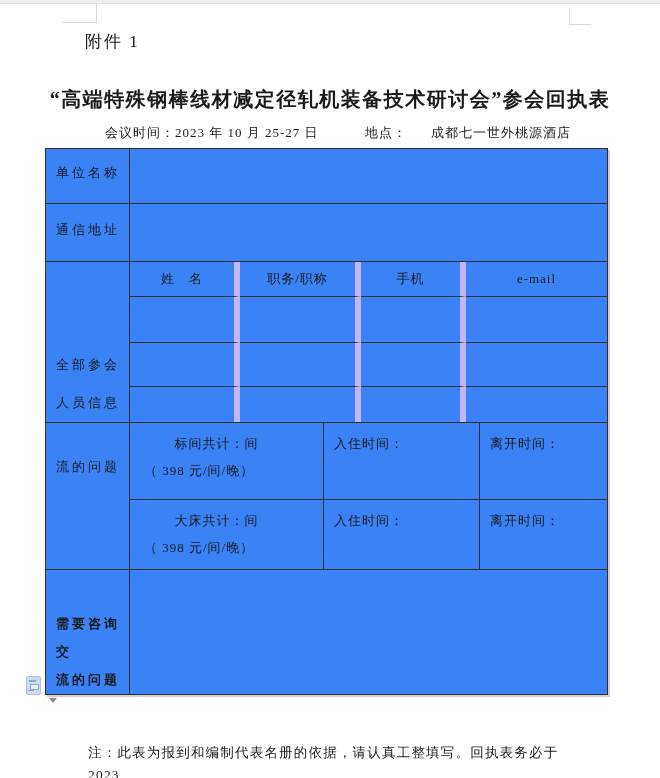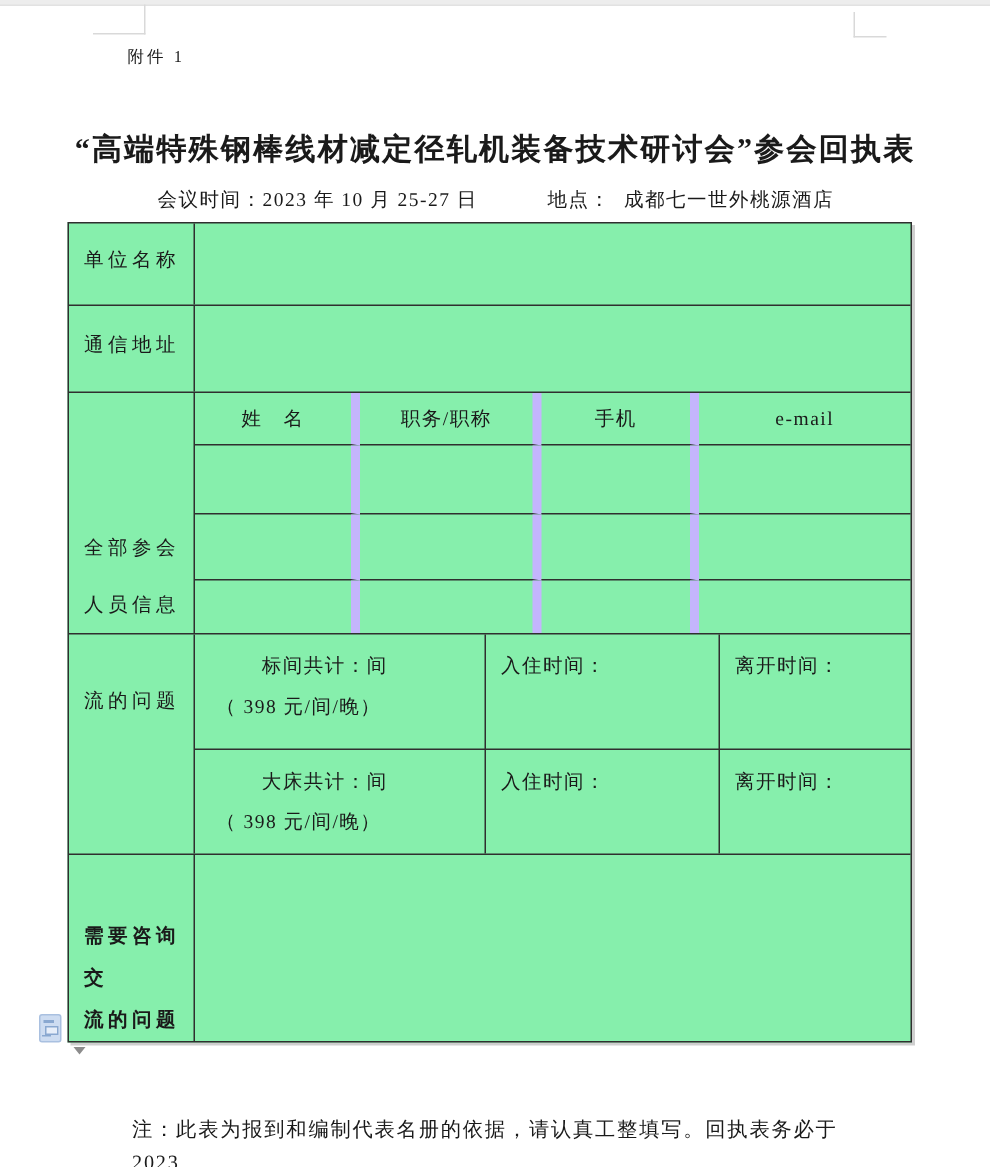--- a/index.html
+++ b/index.html
@@ -19,40 +19,40 @@
   .corner.tl{
     left:62px;top:3px;width:34px;height:19px;
     border-right:1px solid #d9d9d9;border-bottom:1px solid #d9d9d9;
   }
   .corner.tr{
     left:569px;top:8px;width:21px;height:16px;
     border-left:1px solid #d9d9d9;border-bottom:1px solid #d9d9d9;
   }
   .attachment{
     position:absolute;left:85px;top:30px;
-    font-size:11px;letter-spacing:2px;
+    font-size:17px;letter-spacing:2px;
   }
   .title{
     position:absolute;left:0;top:86px;width:660px;
     text-align:center;font-size:20px;font-weight:bold;letter-spacing:1.5px;
   }
   .meta{position:absolute;left:0;top:124px;width:660px;height:18px;font-size:13px;letter-spacing:1px;white-space:pre-wrap;}
   .meta-time{position:absolute;left:105px;top:0;}
   .meta-loc{position:absolute;left:365px;top:0;}
-  .meta-loc .v{margin-left:9px;}
+  .meta-loc .v{margin-left:24px;}
 
   
   .form-table{
     position:absolute;left:45px;top:148px;width:563px;height:547px;
     border:1px solid #2f2f2f;
     box-shadow:2px 2px 0 #cfcfcf;
     box-sizing:border-box;
     display:flex;flex-direction:column;
     font-size:13px;
-    background:#86efac;
+    background:#3b82f6;
   }
   .form-table *{box-sizing:border-box;}
   .ft-row{display:flex;border-bottom:1px solid #2f2f2f;}
   .ft-row.last{border-bottom:none;flex:1;font-weight:bold;}
   .label-cell{
     width:84px;flex:0 0 84px;
     border-right:1px solid #2f2f2f;
     padding-left:10px;letter-spacing:3px;
   }
   .fill-cell{flex:1;}

